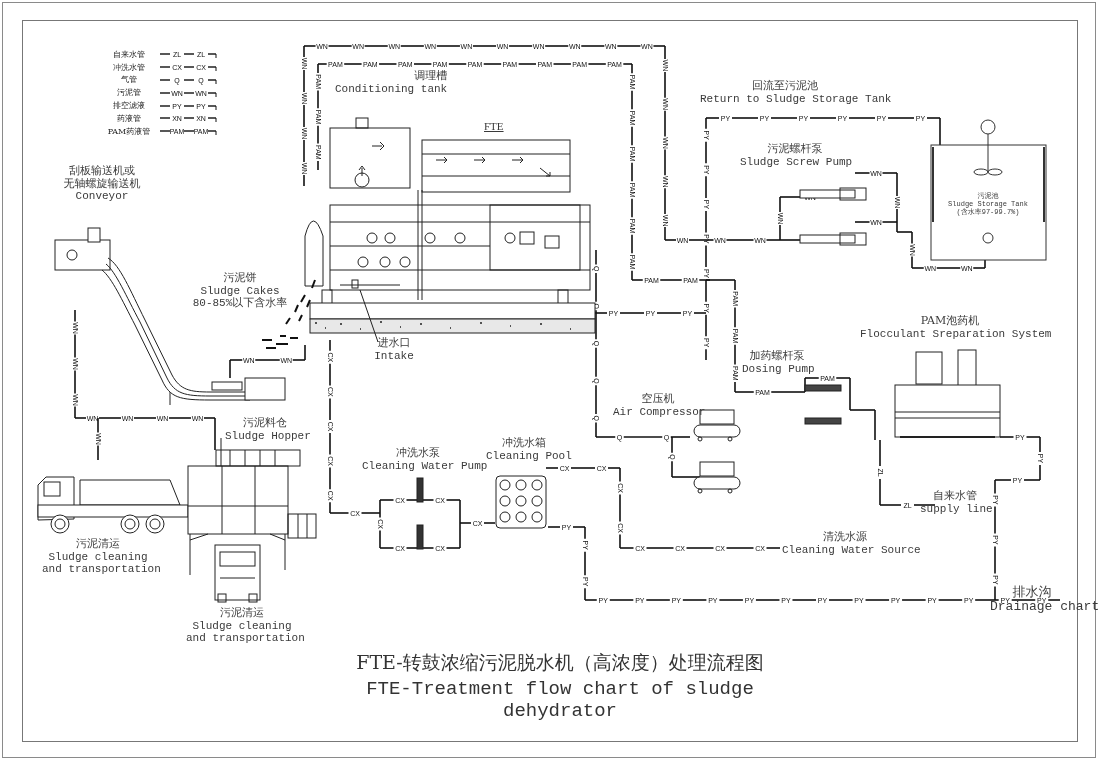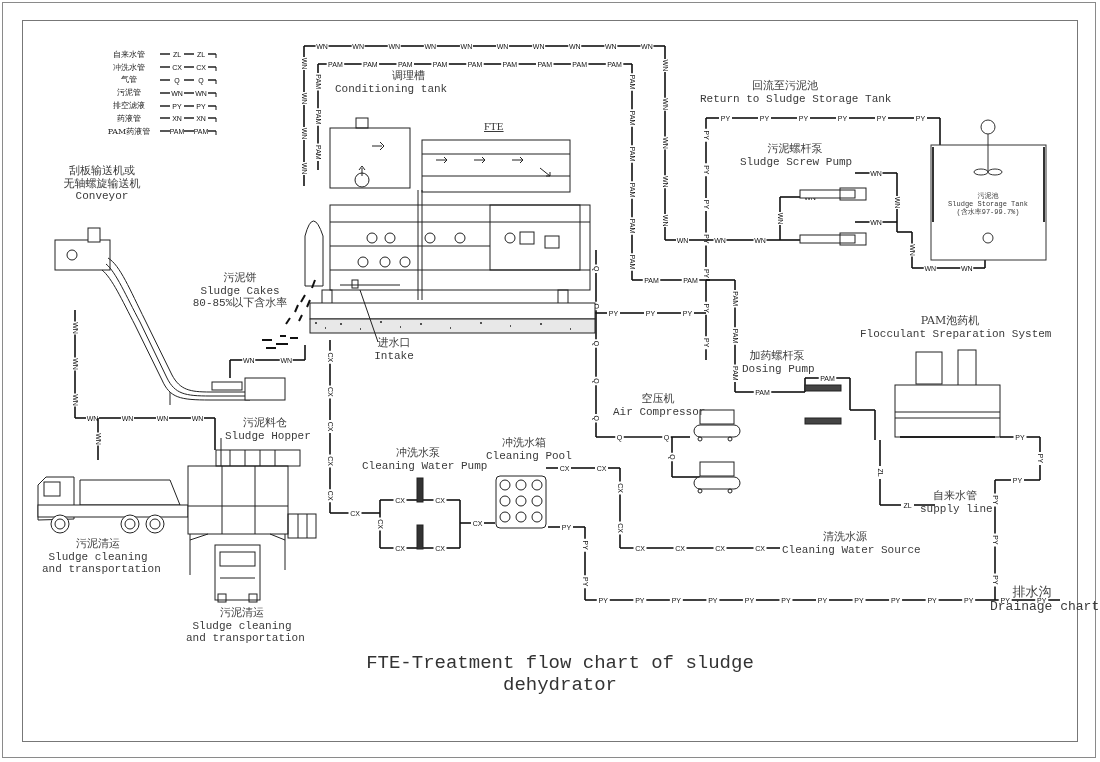--- a/index.html
+++ b/index.html
@@ -648,21 +648,21 @@
         <line x1="26" x2="36" y1="5" y2="5" stroke="#111" stroke-width="1.4"></line>
         <line x1="50" x2="58" y1="5" y2="5" stroke="#111" stroke-width="1.4"></line>
         <line x1="58" x2="58" y1="5" y2="9" stroke="#111"></line>
         <text x="19" y="7.5" text-anchor="middle" class="pipe-tag">PAM</text>
         <text x="43" y="7.5" text-anchor="middle" class="pipe-tag">PAM</text>
       </svg>
     </div>
   </div>
 
 <div class="lbl" style="left:335px;top:70px;font-size:11px;">
-  <span class="cn" style="text-align:center;padding-left:35px;">调理槽</span>
+  <span class="cn" style="text-align:right;padding-left:35px;">调理槽</span>
   <span class="en">Conditioning tank</span>
 </div>
 <div class="lbl" style="left:484px;top:120px;font-size:11px;text-decoration:underline;">
   <span class="en" style="font-family:'Liberation Serif',serif;">FTE</span>
 </div>
 <div class="lbl" style="left:700px;top:80px;font-size:11px;width:170px;">
   <span class="cn">回流至污泥池</span>
   <span class="en">Return to Sludge Storage Tank</span>
 </div>
 <div class="lbl" style="left:740px;top:143px;font-size:11px;width:110px;">
@@ -729,14 +729,15 @@
 <div class="lbl" style="left:782px;top:531px;font-size:11px;width:126px;">
   <span class="cn">清洗水源</span>
   <span class="en">Cleaning Water Source</span>
 </div>
 <div class="lbl" style="left:990px;top:585px;font-size:13px;width:84px;">
   <span class="cn">排水沟</span>
   <span class="en">Drainage chart</span>
 </div>
 
 <div class="title">
+  <span class="cn">FTE-转鼓浓缩污泥脱水机（高浓度）处理流程图</span>
   <span class="en">FTE-Treatment flow chart of sludge dehydrator</span>
 </div>
 
 </body></html>

